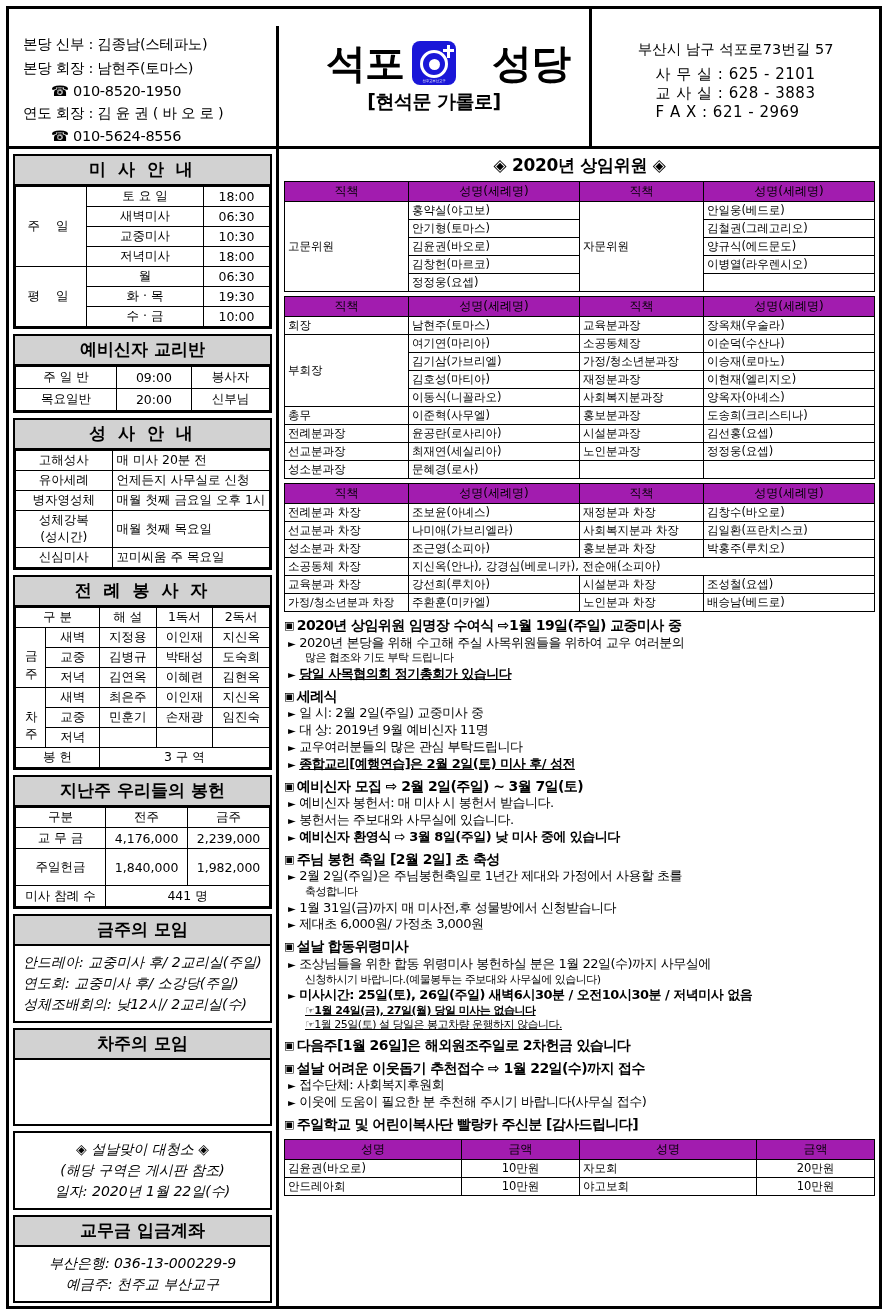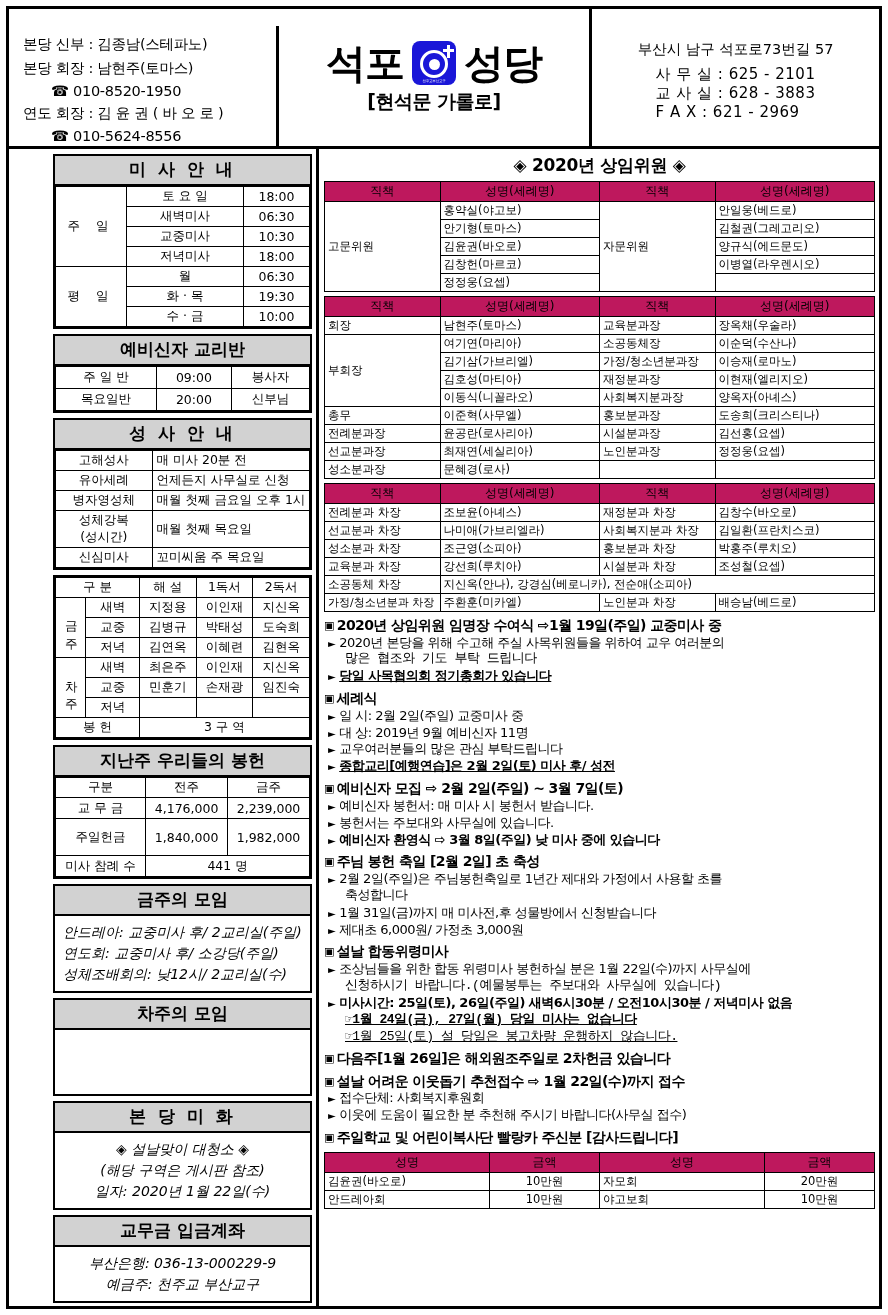--- a/index.html
+++ b/index.html
@@ -13,39 +13,39 @@
   .frame { border:3px solid #000; width:876px; height:1303px; display:flex; flex-direction:column; }
 
   
   .header { display:flex; border-bottom:3px solid #000; height:140px; }
   .hdr-left { width:270px; border-right:3px solid #000; padding:10px 8px 4px 14px;
               display:flex; flex-direction:column; justify-content:center; gap:5px;margin-top:17px; }
   .hdr-left .ln { font-size:14.5px; white-space:nowrap; letter-spacing:-0.3px; }
   .hdr-left .ln.ind { padding-left:28px; }
   .hdr-center { flex:1; display:flex; flex-direction:column; align-items:center; justify-content:center; gap:4px; }
   .title-row { display:flex; align-items:center; gap:8px; }
-  .title-row .bigtxt { font-size:40px; font-weight:bold; letter-spacing:-1px; line-height:1; }
+  .title-row .bigtxt { font-size:40px; font-weight:bold; letter-spacing:-1px; line-height:1;margin-left:28px; }
   .logo { width:44px; height:44px; background:#1a16d8; border-radius:8px; position:relative;
           display:flex; align-items:center; justify-content:center; }
   .logo .ring { width:28px; height:28px; border:3px solid #fff; border-radius:50%;
                 position:relative; top:1px; }
   .logo .ring:after { content:""; position:absolute; width:11px; height:11px;
                 background:#fff; border-radius:50%; top:6px; left:6px; }
   .logo .cross { position:absolute; right:6px; top:4px; width:3px; height:13px; background:#fff; }
   .logo .cross:after { content:""; position:absolute; left:-4px; top:4px; width:11px; height:3px; background:#fff; }
   .logo .lbl { position:absolute; bottom:2px; left:0; right:0; text-align:center;
                font-size:3.5px; color:#fff; letter-spacing:-0.2px; }
   .subtitle { font-size:19px; font-weight:bold; letter-spacing:-0.5px; }
   .hdr-right { width:290px; border-left:3px solid #000; padding:10px 10px 4px 10px;
                display:flex; flex-direction:column; justify-content:center; gap:6px; align-items:center;}
   .hdr-right .addr { font-size:14.5px; white-space:nowrap; }
   .hdr-right .ct { font-size:15px; white-space:nowrap; letter-spacing:0.5px; }
 
   
-  .body { display:flex; flex:1; min-height:0;padding-left:40px; }
+  .body { display:flex; flex:1; min-height:0; }
   .col-left { width:270px; border-right:3px solid #000; padding:5px 4px 4px 4px; }
   .col-right { flex:1; padding:3px 4px 2px 5px; }
 
   
   .box { border:2.5px solid #000; margin-bottom:5px; }
   .box-hd { background:#d2d2d2; border-bottom:2.5px solid #000; text-align:center;
             font-size:17px; font-weight:bold; letter-spacing:3px; padding:2px 0 3px; }
   .box-hd.tight { letter-spacing:0px; }
 
   table.t { width:100%; border-collapse:collapse; font-size:12.5px; }
@@ -54,41 +54,41 @@
   table.t td.l { text-align:left; padding-left:4px; }
   .vlabel { letter-spacing:6px; }
 
   .plain { padding:6px 8px; font-size:14px; line-height:1.5;font-style:italic; }
   .plain.ctr { text-align:center; }
   .empty-body { height:64px; }
 
   
   table.rt { width:100%; border-collapse:collapse; font-size:11.5px; margin-bottom:4px;
              table-layout:fixed; }
-  table.rt th { background:#be185d; border:1px solid #000; font-weight:normal;
+  table.rt th { background:#a21caf; border:1px solid #000; font-weight:normal;
                 text-align:center; padding:1px 2px; height:17px; font-size:12px; }
   table.rt td { border:1px solid #000; padding:1px 3px; height:16.5px;
                 text-align:left; white-space:nowrap; overflow:hidden; }
   table.rt td.c { text-align:center; }
 
   .sect-title { text-align:center; font-size:17px; font-weight:bold; margin:2px 0 4px;
                 letter-spacing:-0.3px; }
 
   
   .ann { margin-top:5px; }
   .ann-grp { margin-bottom:5px; }
   .hl { font-size:14px; font-weight:bold; letter-spacing:-0.6px; display:flex;
         align-items:baseline; gap:3px; line-height:1.25; }
   .hl .mk { font-size:11px; position:relative; top:-1px; }
   .bl { font-size:13px; letter-spacing:-0.5px; display:flex; align-items:baseline;
         gap:4px; line-height:1.3; padding-left:4px; }
   .bl .mk { font-size:10px; }
   .bl.b { font-weight:bold; }
   .bl .u { text-decoration:underline; }
-  .cont { padding-left:21px; font-size:13px; letter-spacing:-0.5px; line-height:1.3;font-family:Liberation Mono, monospace; }
+  .cont { padding-left:21px; font-size:11px; letter-spacing:-0.5px; line-height:1.3; }
   .cont.u { text-decoration:underline; }
   .cont.b { font-weight:bold; }
 </style>
 </head>
 <body>
 
 <div class="page">
 <div class="frame">
 
   <div class="header">
@@ -206,20 +206,21 @@
                 </tr>
                 <tr>
                   <td style="width: 38%; white-space: pre-line;">신심미사</td>
                   <td class="l">꼬미씨움 주 목요일</td>
                 </tr>
               </tbody>
             </table>
       </div>
 
       <div class="box">
+        <div class="box-hd">전 례 봉 사 자</div>
         <table class="t">
               <tbody id="litBody">
                 <tr>
                   <td colspan="2">구   분</td>
                   <td>해   설</td>
                   <td>1독서</td>
                   <td>2독서</td>
                 </tr>
                 <tr>
                   <td rowspan="3" style="width: 12%; writing-mode: vertical-rl; letter-spacing: 1px;">금 주</td>
@@ -302,21 +303,20 @@
               <div>성체조배회의: 낮12시/ 2교리실(수)</div>
             </div>
       </div>
 
       <div class="box">
         <div class="box-hd tight">차주의 모임</div>
         <div class="plain empty-body" id="mnw"></div>
       </div>
 
       <div class="box">
-        <div class="box-hd">본 당 미 화</div>
         <div class="plain ctr" id="beaut">
               <div>◈ 설날맞이 대청소 ◈</div>
               <div>(해당 구역은 게시판 참조)</div>
               <div>일자: 2020년 1월 22일(수)</div>
             </div>
       </div>
 
       <div class="box">
         <div class="box-hd tight">교무금 입금계좌</div>
         <div class="plain ctr" id="bank">
@@ -470,28 +470,28 @@
                 <td>사회복지분과 차장</td>
                 <td>김일환(프란치스코)</td>
               </tr>
               <tr>
                 <td>성소분과 차장</td>
                 <td>조근영(소피아)</td>
                 <td>홍보분과 차장</td>
                 <td>박홍주(루치오)</td>
               </tr>
               <tr>
+                <td>소공동체 차장</td>
+                <td colspan="3">지신옥(안나), 강경심(베로니카), 전순애(소피아)</td>
+              </tr>
+              <tr>
                 <td>교육분과 차장</td>
                 <td>강선희(루치아)</td>
                 <td>시설분과 차장</td>
                 <td>조성철(요셉)</td>
-              </tr>
-              <tr>
-                <td>소공동체 차장</td>
-                <td colspan="3">지신옥(안나), 강경심(베로니카), 전순애(소피아)</td>
               </tr>
               <tr>
                 <td style="font-size: 11px;">가정/청소년분과 차장</td>
                 <td>주환훈(미카엘)</td>
                 <td>노인분과 차장</td>
                 <td>배승남(베드로)</td>
               </tr>
             </tbody>
       </table>
 

